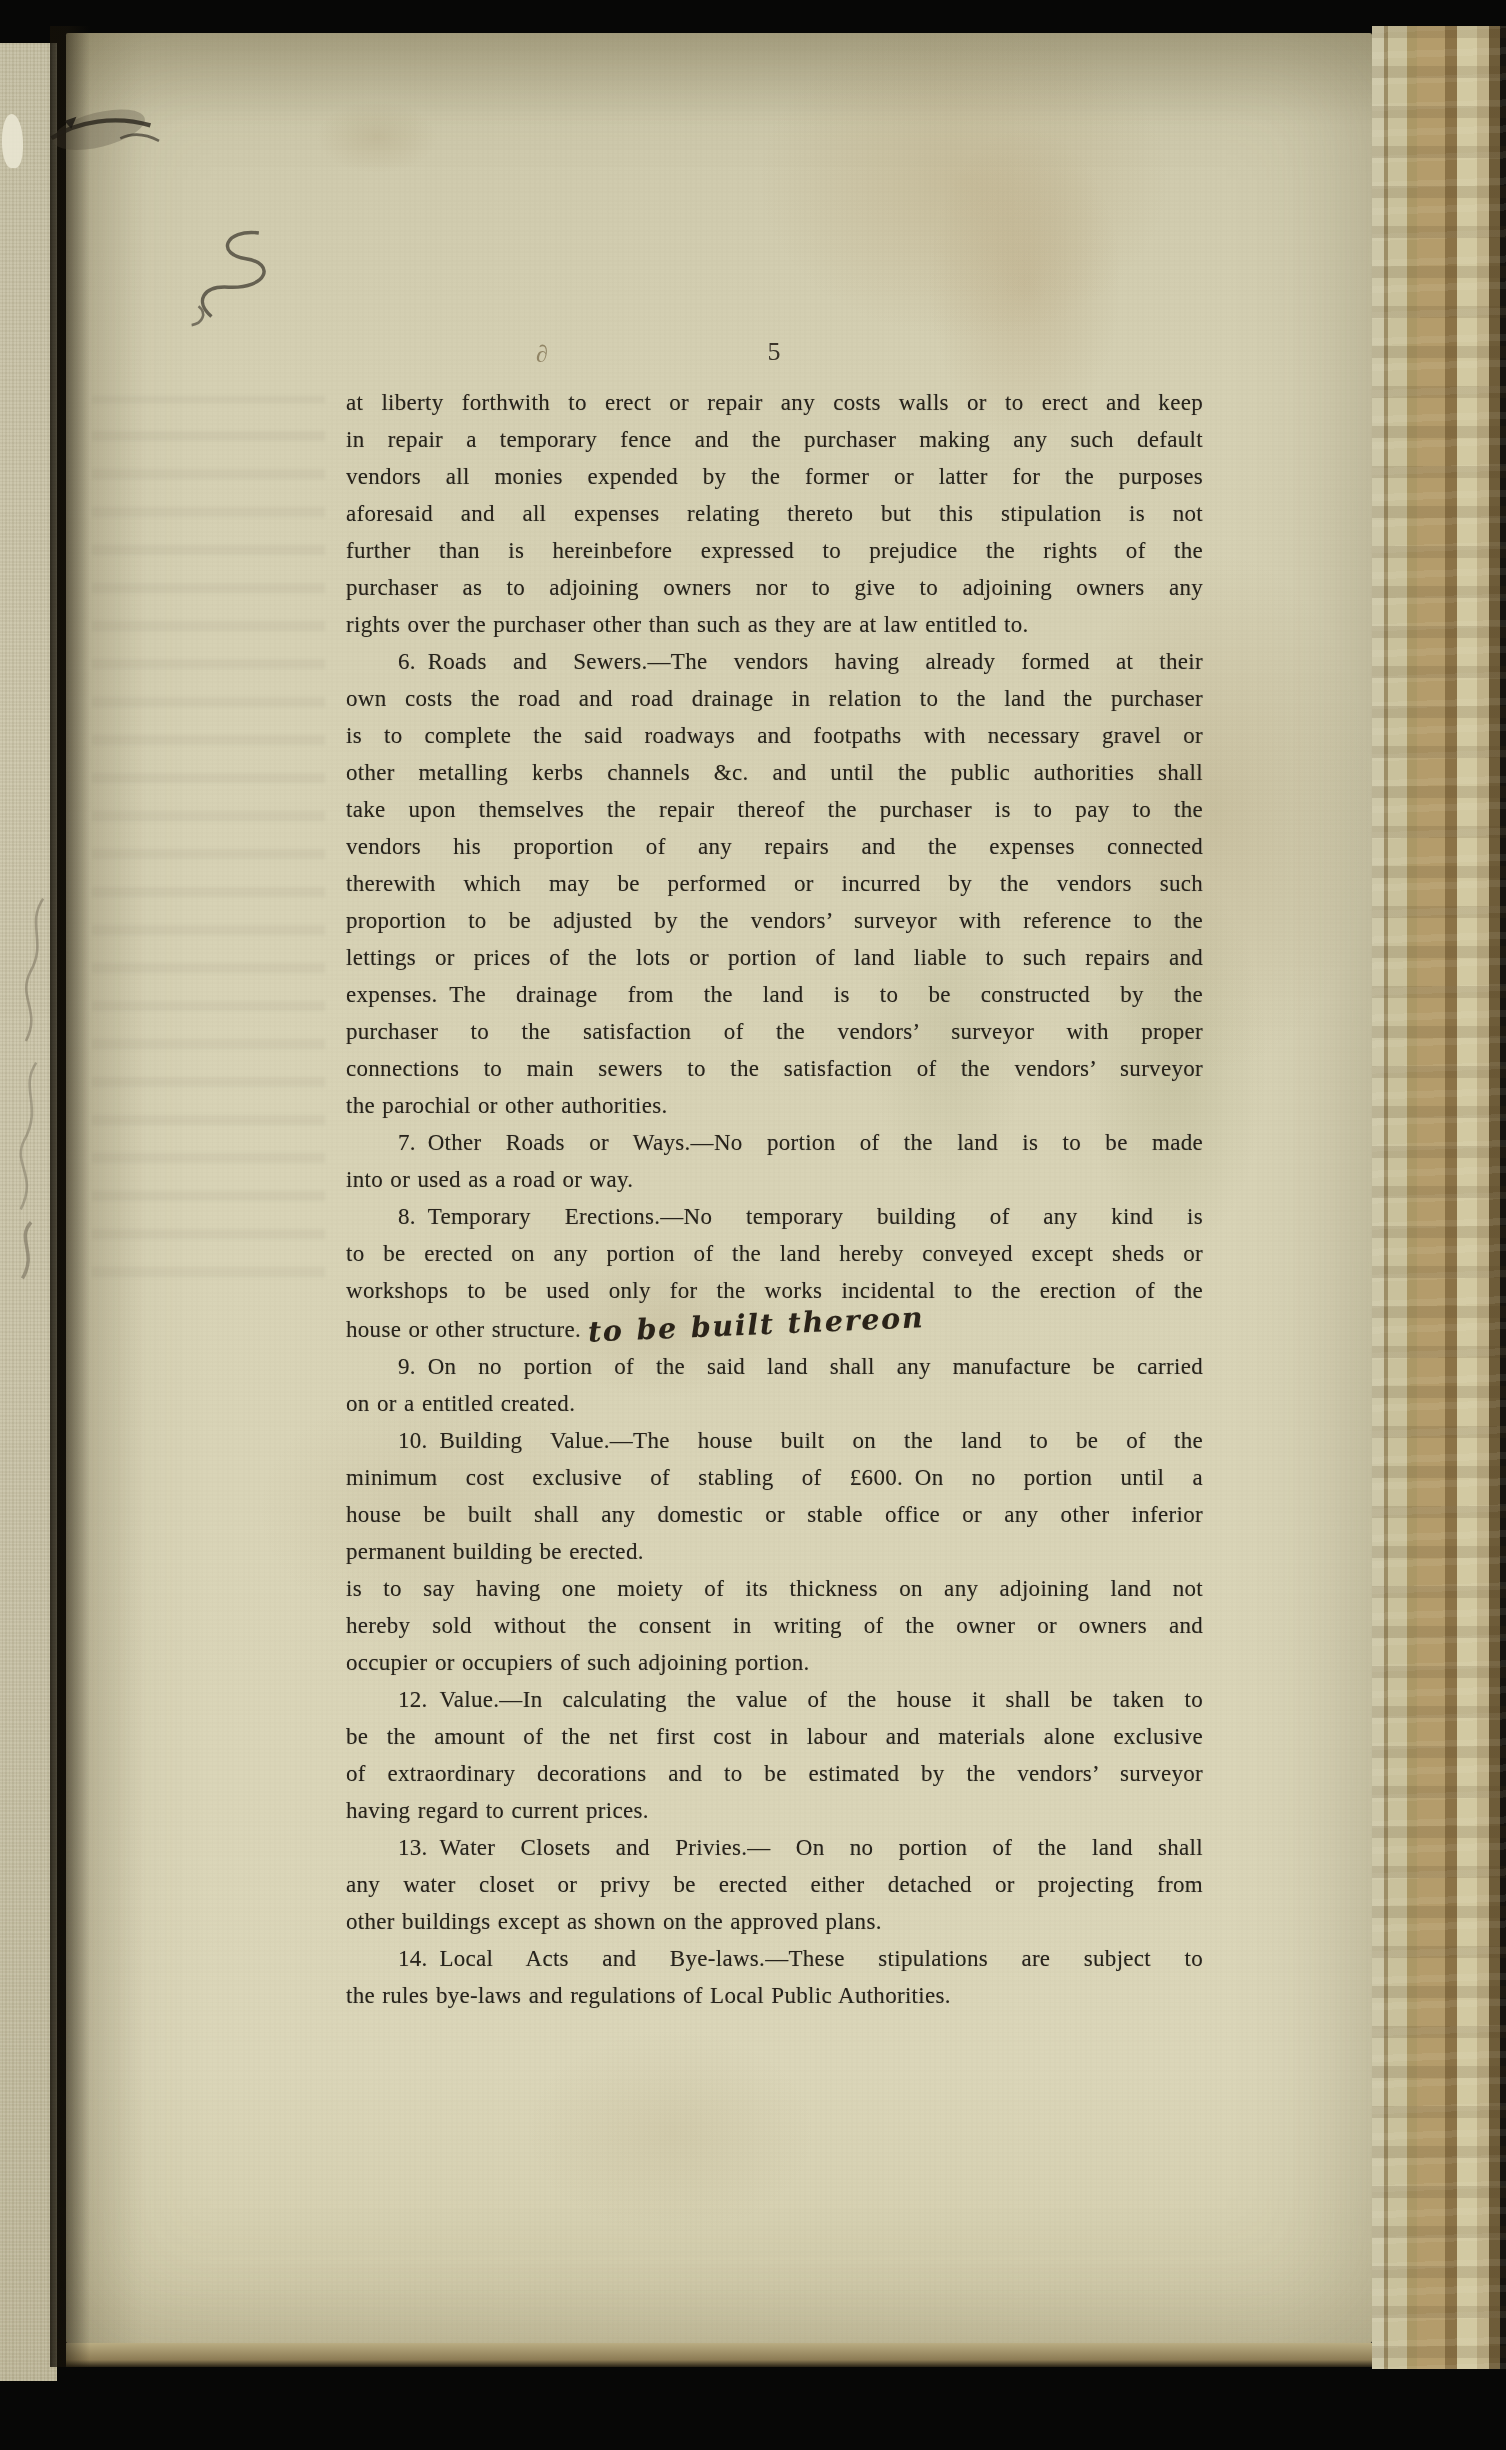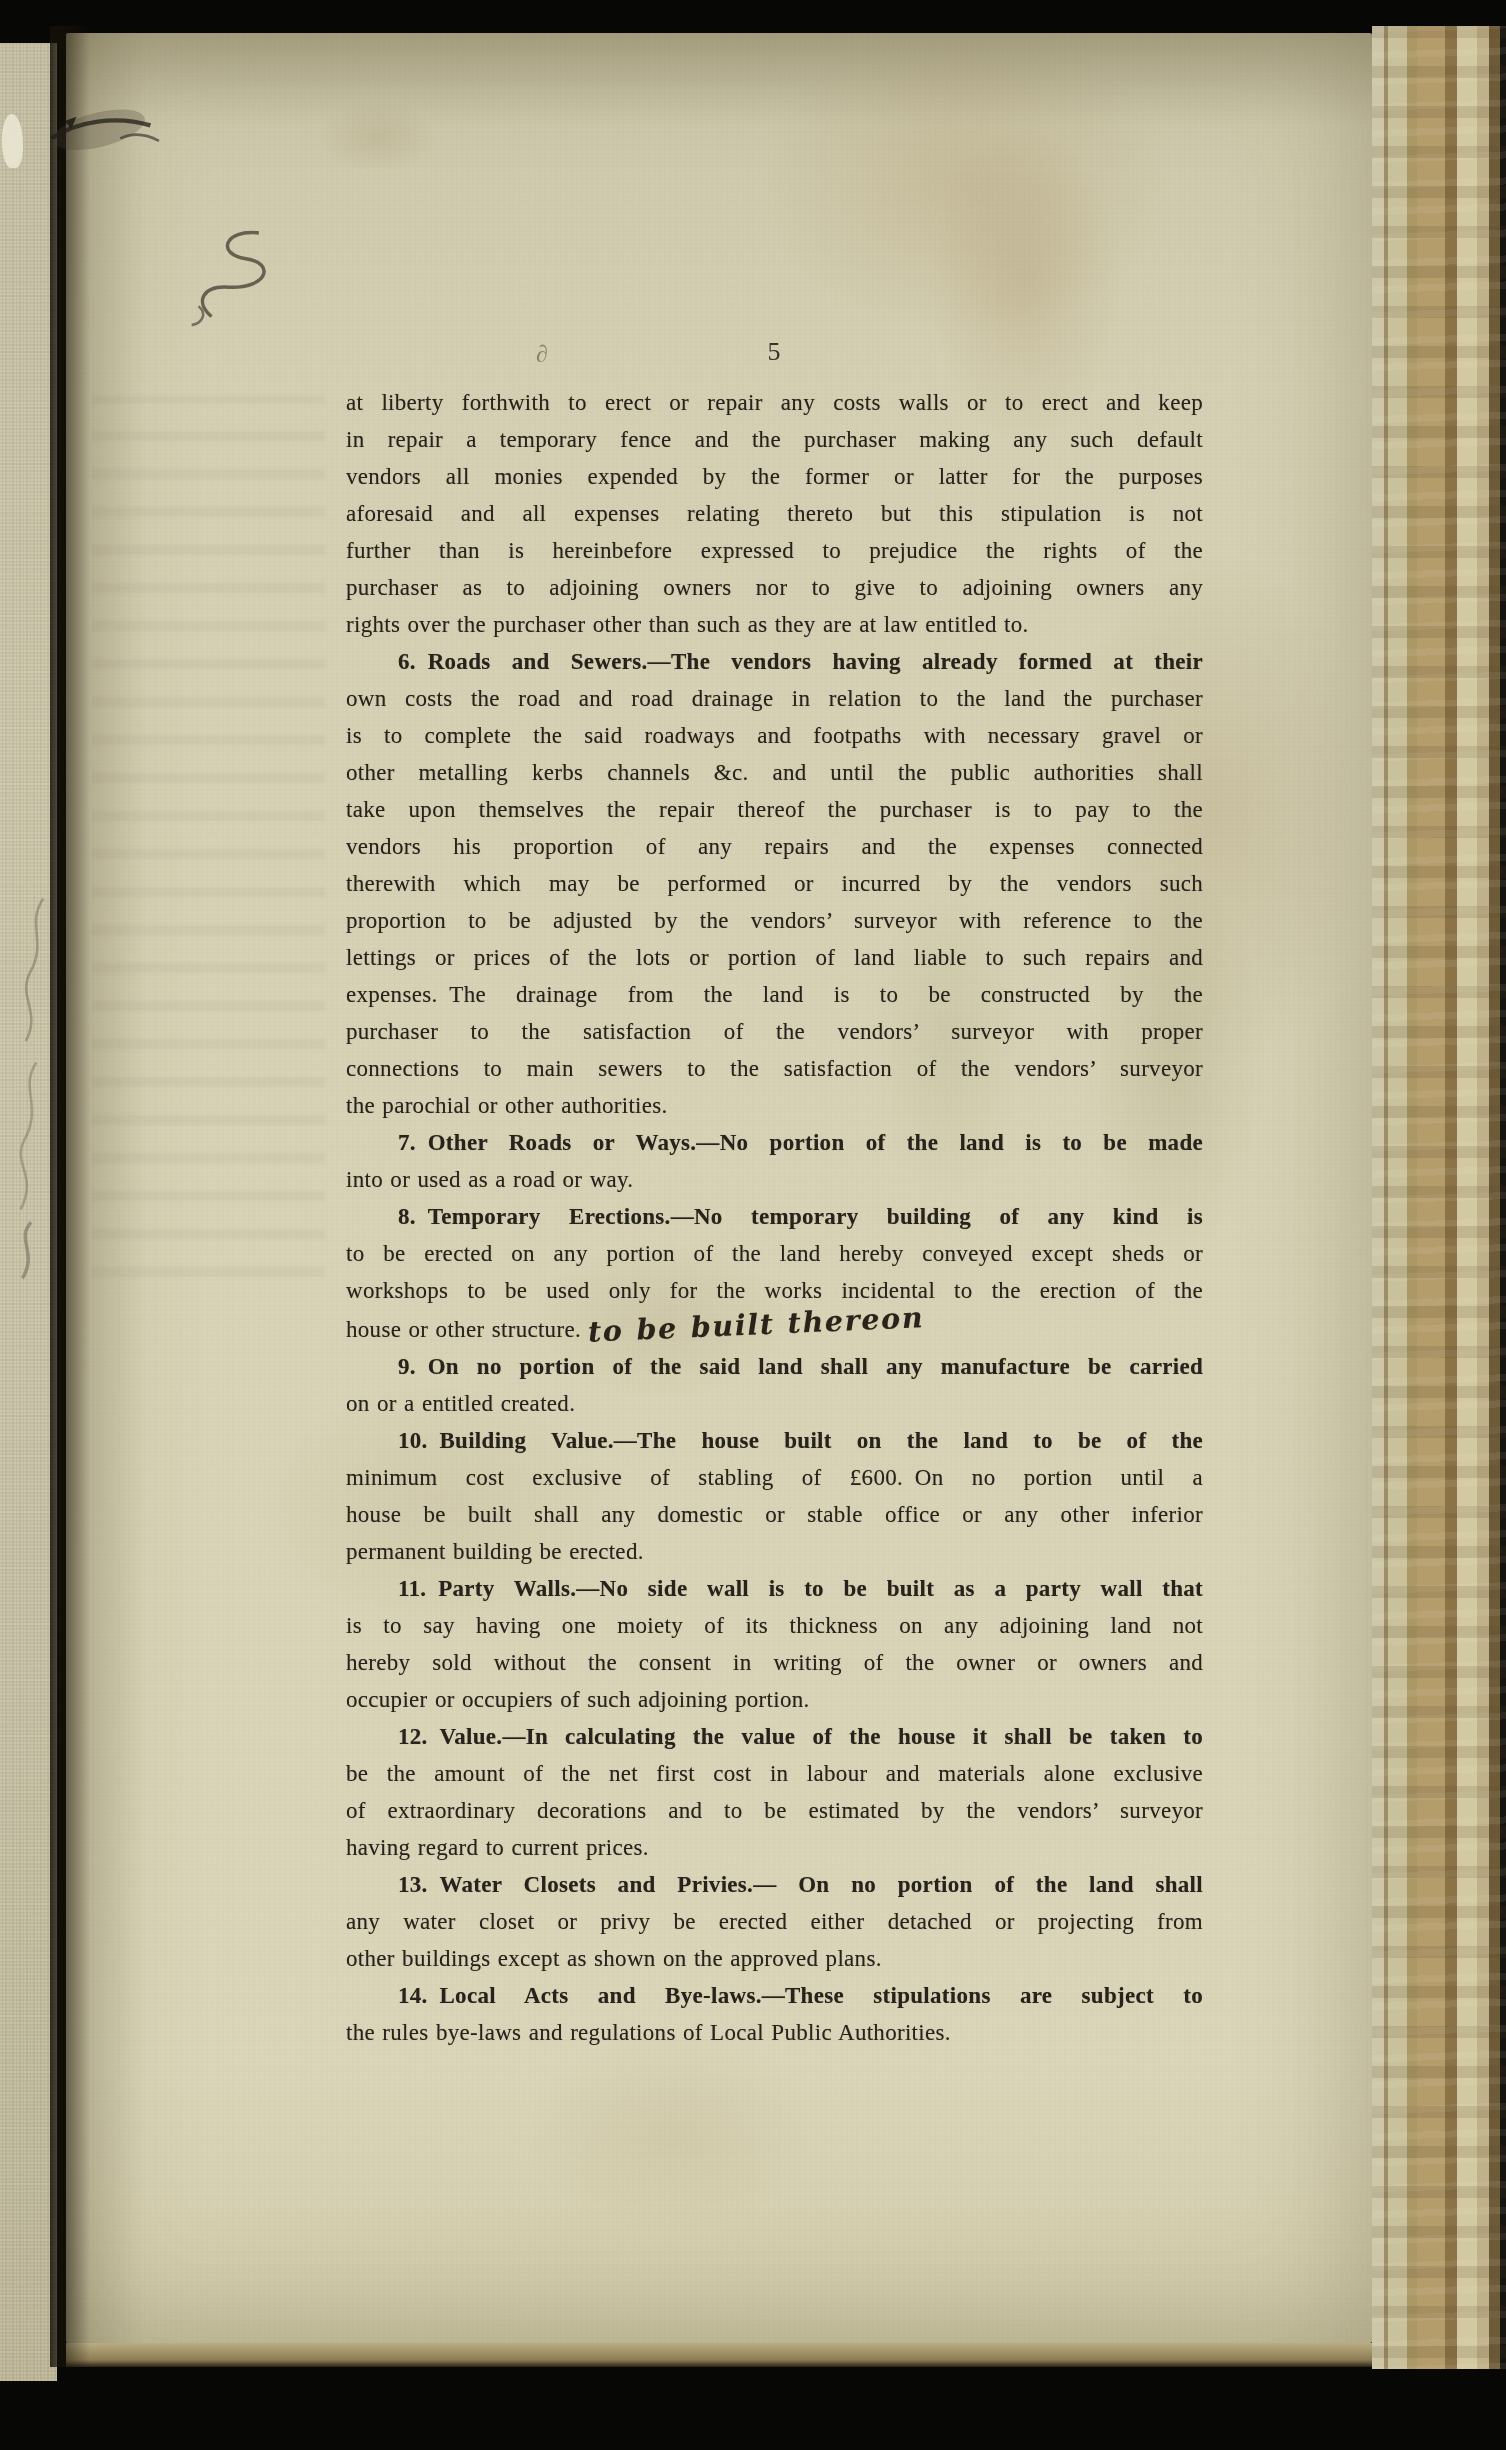--- a/index.html
+++ b/index.html
@@ -76,21 +76,21 @@
     font-size:23px;line-height:37px;color:#27231c;
     letter-spacing:0.3px;word-spacing:1.3px;
     text-shadow:0 0 0.9px rgba(45,40,28,.35);
   }
   .line{
     text-align:justify;
     text-align-last:justify;
     -moz-text-align-last:justify;
   }
   .line.last{text-align-last:left;-moz-text-align-last:left;}
-  .line.indent{text-indent:52px;font-weight:bold;}
+  .line.indent{text-indent:52px;}
   
   .handwriting{
     display:inline-block;
     font-family:"DejaVu Serif", serif;
     font-style:italic;font-weight:bold;
     font-size:28.5px;color:#201910;
     letter-spacing:1.7px;
     transform:rotate(-2.5deg) translateY(-2.6px);
     margin-left:7px;opacity:.94;
   }
@@ -173,21 +173,20 @@
         <div class="line indent">8. Temporary Erections.—No temporary building of any kind is</div>
         <div class="line">to be erected on any portion of the land hereby conveyed except sheds or</div>
         <div class="line">workshops to be used only for the works incidental to the erection of the</div>
         <div class="line last">house or other structure.<span class="handwriting">to be built thereon</span></div>
         <div class="line indent">9. On no portion of the said land shall any manufacture be carried</div>
         <div class="line last">on or a entitled created.</div>
         <div class="line indent">10. Building Value.—The house built on the land to be of the</div>
         <div class="line">minimum cost exclusive of stabling of £600. On no portion until a</div>
         <div class="line">house be built shall any domestic or stable office or any other inferior</div>
         <div class="line last">permanent building be erected.</div>
-        <div class="line indent">11. Party Walls.—No side wall is to be built as a party wall that</div>
         <div class="line">is to say having one moiety of its thickness on any adjoining land not</div>
         <div class="line">hereby sold without the consent in writing of the owner or owners and</div>
         <div class="line last">occupier or occupiers of such adjoining portion.</div>
         <div class="line indent">12. Value.—In calculating the value of the house it shall be taken to</div>
         <div class="line">be the amount of the net first cost in labour and materials alone exclusive</div>
         <div class="line">of extraordinary decorations and to be estimated by the vendors’ surveyor</div>
         <div class="line last">having regard to current prices.</div>
         <div class="line indent">13. Water Closets and Privies.— On no portion of the land shall</div>
         <div class="line">any water closet or privy be erected either detached or projecting from</div>
         <div class="line last">other buildings except as shown on the approved plans.</div>

